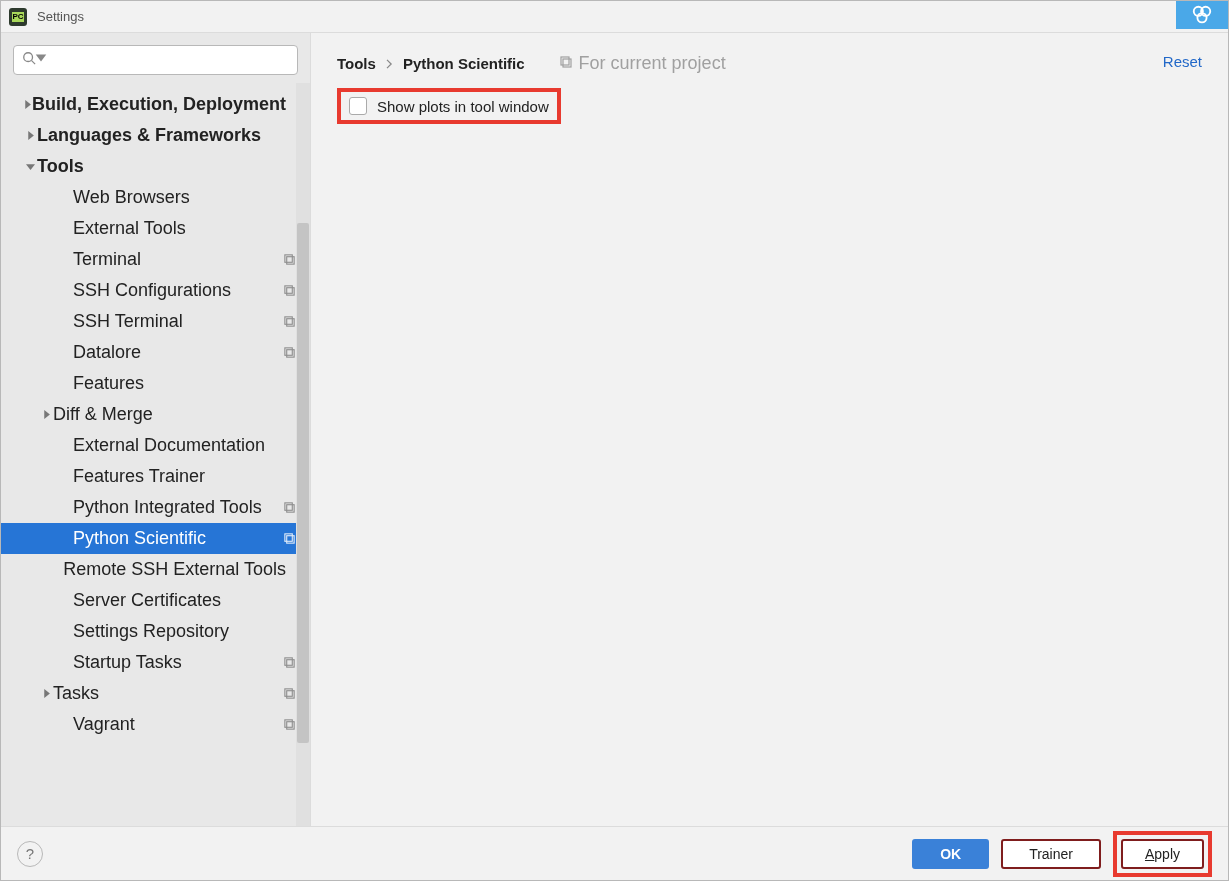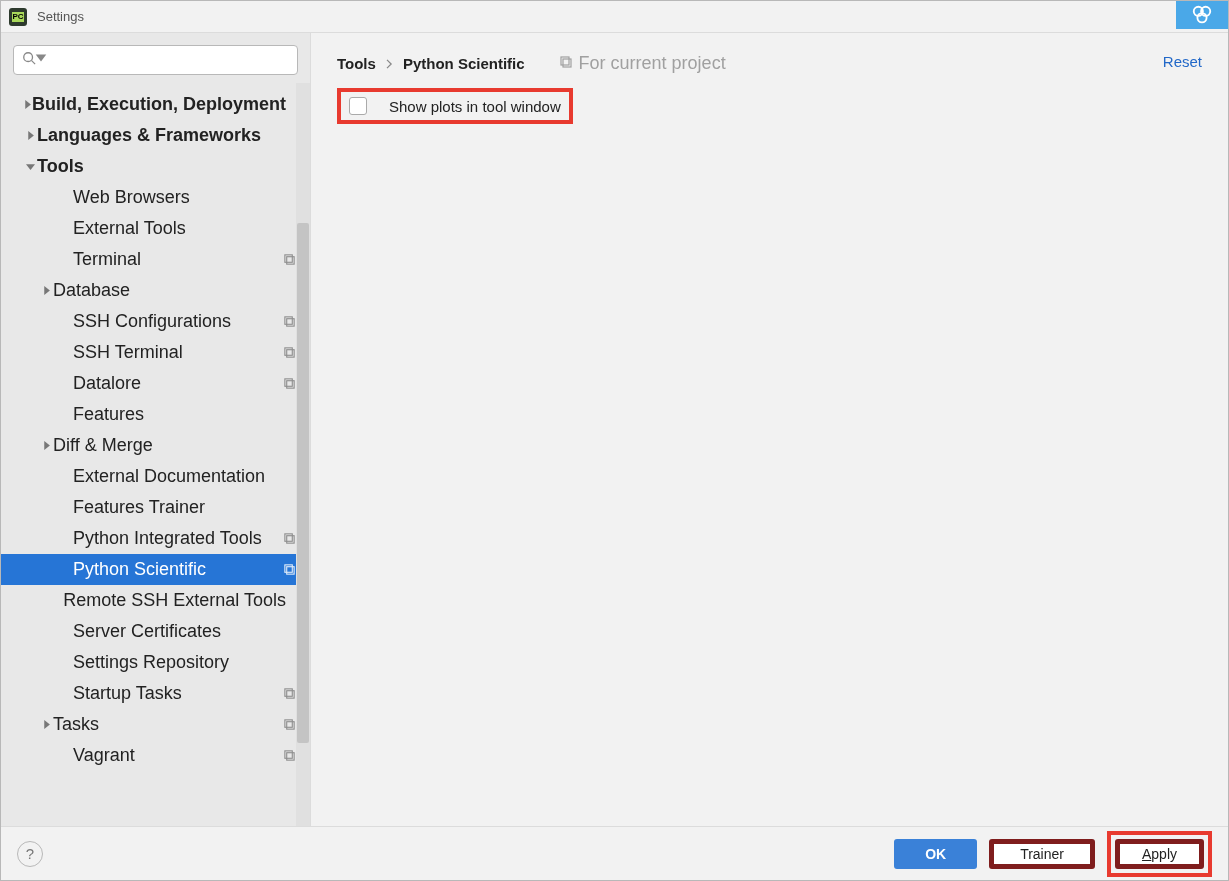--- a/index.html
+++ b/index.html
@@ -37,25 +37,25 @@
 .main { flex: 1; background: #f2f2f2; padding: 20px 26px; position: relative; }
 .breadcrumb { display: flex; align-items: center; gap: 10px; font-size: 15px; margin-bottom: 14px; }
 .breadcrumb .crumb { color: #222; font-weight: 700; }
 .breadcrumb .sep svg { width: 7px; height: 10px; color: #888; }
 .breadcrumb .for-project { color: #a0a0a0; font-weight: 400; display: flex; align-items: center; gap: 6px; margin-left: 24px; font-size: 18px; }
 .breadcrumb .for-project svg { width: 14px; height: 14px; }
 .reset-link { position: absolute; right: 26px; top: 20px; color: #2268c8; font-size: 15px; font-weight: 400; cursor: pointer; }
 .option-row { display: flex; align-items: center; gap: 10px; padding: 5px 8px 5px 8px; width: fit-content; }
 .option-highlight { border: 4px solid #e83a2f; }
 .checkbox { width: 18px; height: 18px; border: 1px solid #aaa; border-radius: 3px; background: #fff; }
-.option-label { font-size: 15px; color: #222; margin-left: 12px; }
+.option-label { font-size: 15px; color: #222; }
 .footer { height: 54px; border-top: 1px solid #dcdcdc; background: #f2f2f2; display: flex; align-items: center; padding: 0 16px; }
 .help-btn { width: 26px; height: 26px; border: 1px solid #b8b8b8; border-radius: 50%; display: flex; align-items: center; justify-content: center; color: #777; font-size: 15px; cursor: pointer; background: #f2f2f2; }
 .footer-spacer { flex: 1; }
-.btn { height: 30px; padding: 0 26px; border: 5px solid #7f1d1d; border-radius: 3px; background: #fff; font-size: 14px; color: #222; cursor: pointer; margin-left: 12px; display: inline-flex; align-items: center; justify-content: center; }
+.btn { height: 30px; padding: 0 26px; border: 2px solid #7f1d1d; border-radius: 3px; background: #fff; font-size: 14px; color: #222; cursor: pointer; margin-left: 12px; display: inline-flex; align-items: center; justify-content: center; }
 .btn.primary { background: #3a81d8; border-color: #3a81d8; color: #fff; font-weight: 600; }
 .apply-highlight { border: 4px solid #e83a2f; padding: 4px 4px; display: inline-flex; margin-left: 12px; }
 .apply-highlight .btn { margin-left: 0; padding: 0 22px; }
 .underline-a::first-letter { text-decoration: underline; }
 </style>
 </head>
 <body>
 
 <div class="window">
 
@@ -129,28 +129,20 @@
             </div>
             <div class="tree-item indent-2">
               <span class="chevron"></span>
               <span class="label">Terminal</span>
               <span class="copy-icon">
                 <svg viewBox="0 0 14 14" fill="none" stroke="currentColor" stroke-width="1.2">
                   <rect x="2" y="2" width="8" height="8"></rect>
                   <rect x="4" y="4" width="8" height="8"></rect>
                 </svg>
               </span>
-            </div>
-            <div class="tree-item indent-1">
-              <span class="chevron">
-                <svg viewBox="0 0 8 8">
-                  <path d="M2 0 L7 4 L2 8 Z" fill="#777"></path>
-                </svg>
-              </span>
-              <span class="label">Database</span>
             </div>
             <div class="tree-item indent-2">
               <span class="chevron"></span>
               <span class="label">SSH Configurations</span>
               <span class="copy-icon">
                 <svg viewBox="0 0 14 14" fill="none" stroke="currentColor" stroke-width="1.2">
                   <rect x="2" y="2" width="8" height="8"></rect>
                   <rect x="4" y="4" width="8" height="8"></rect>
                 </svg>
               </span>

